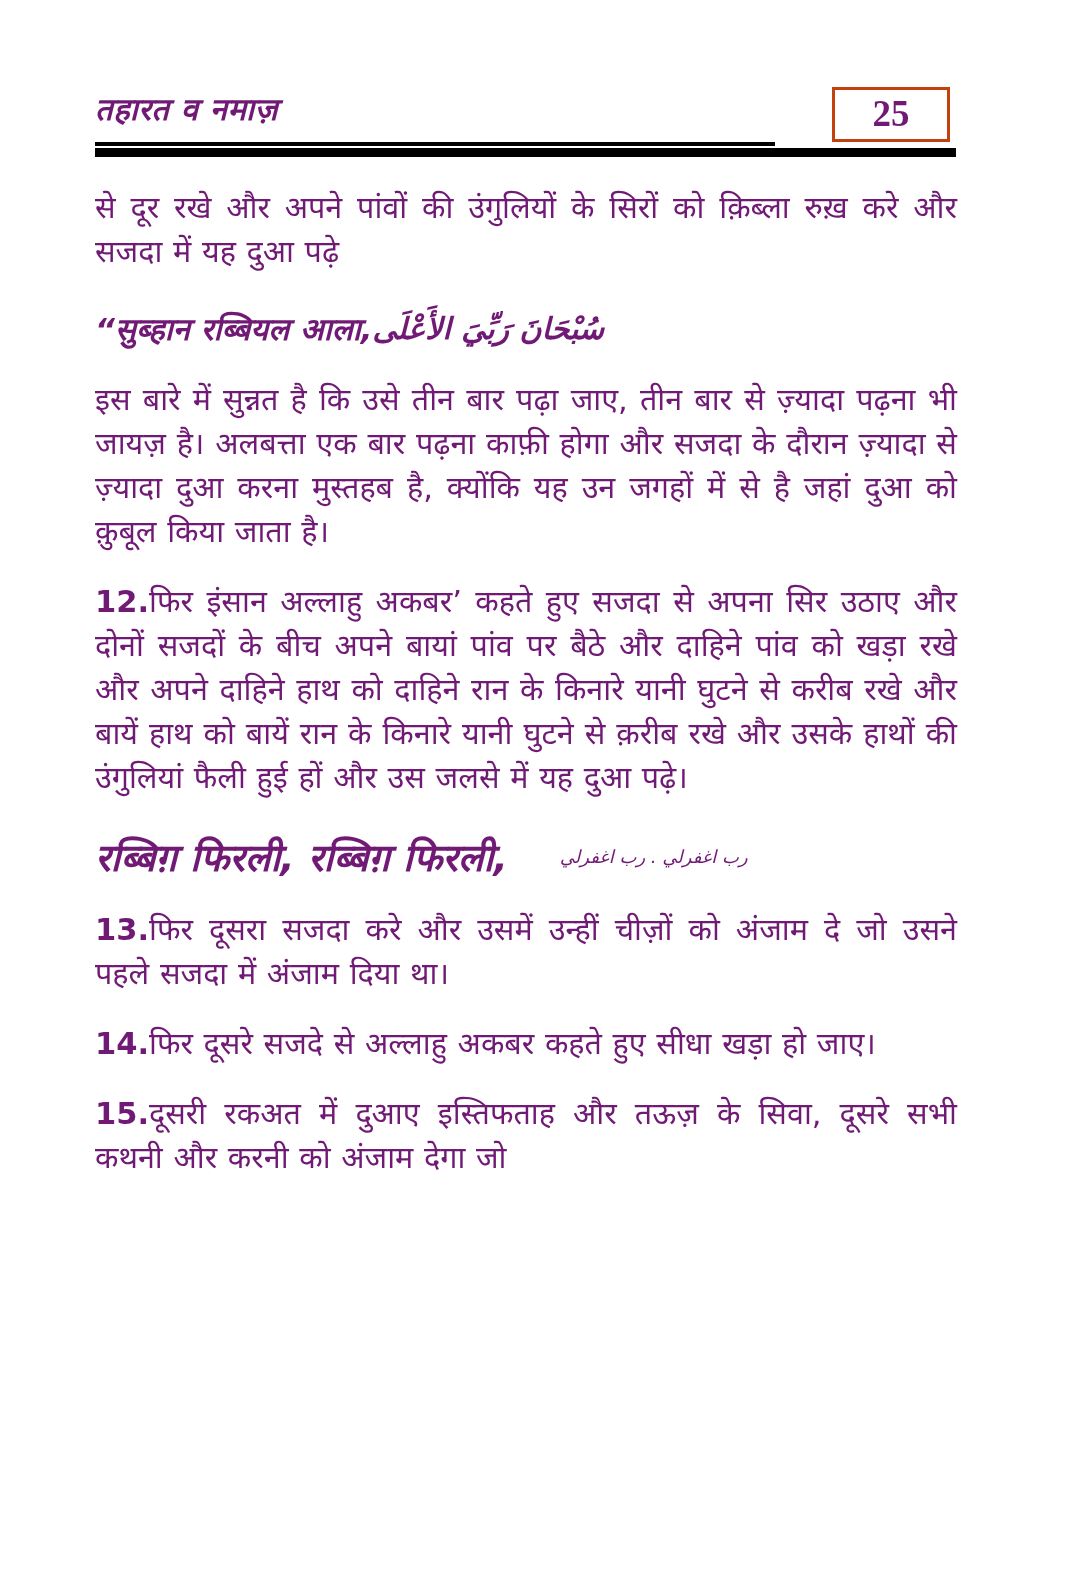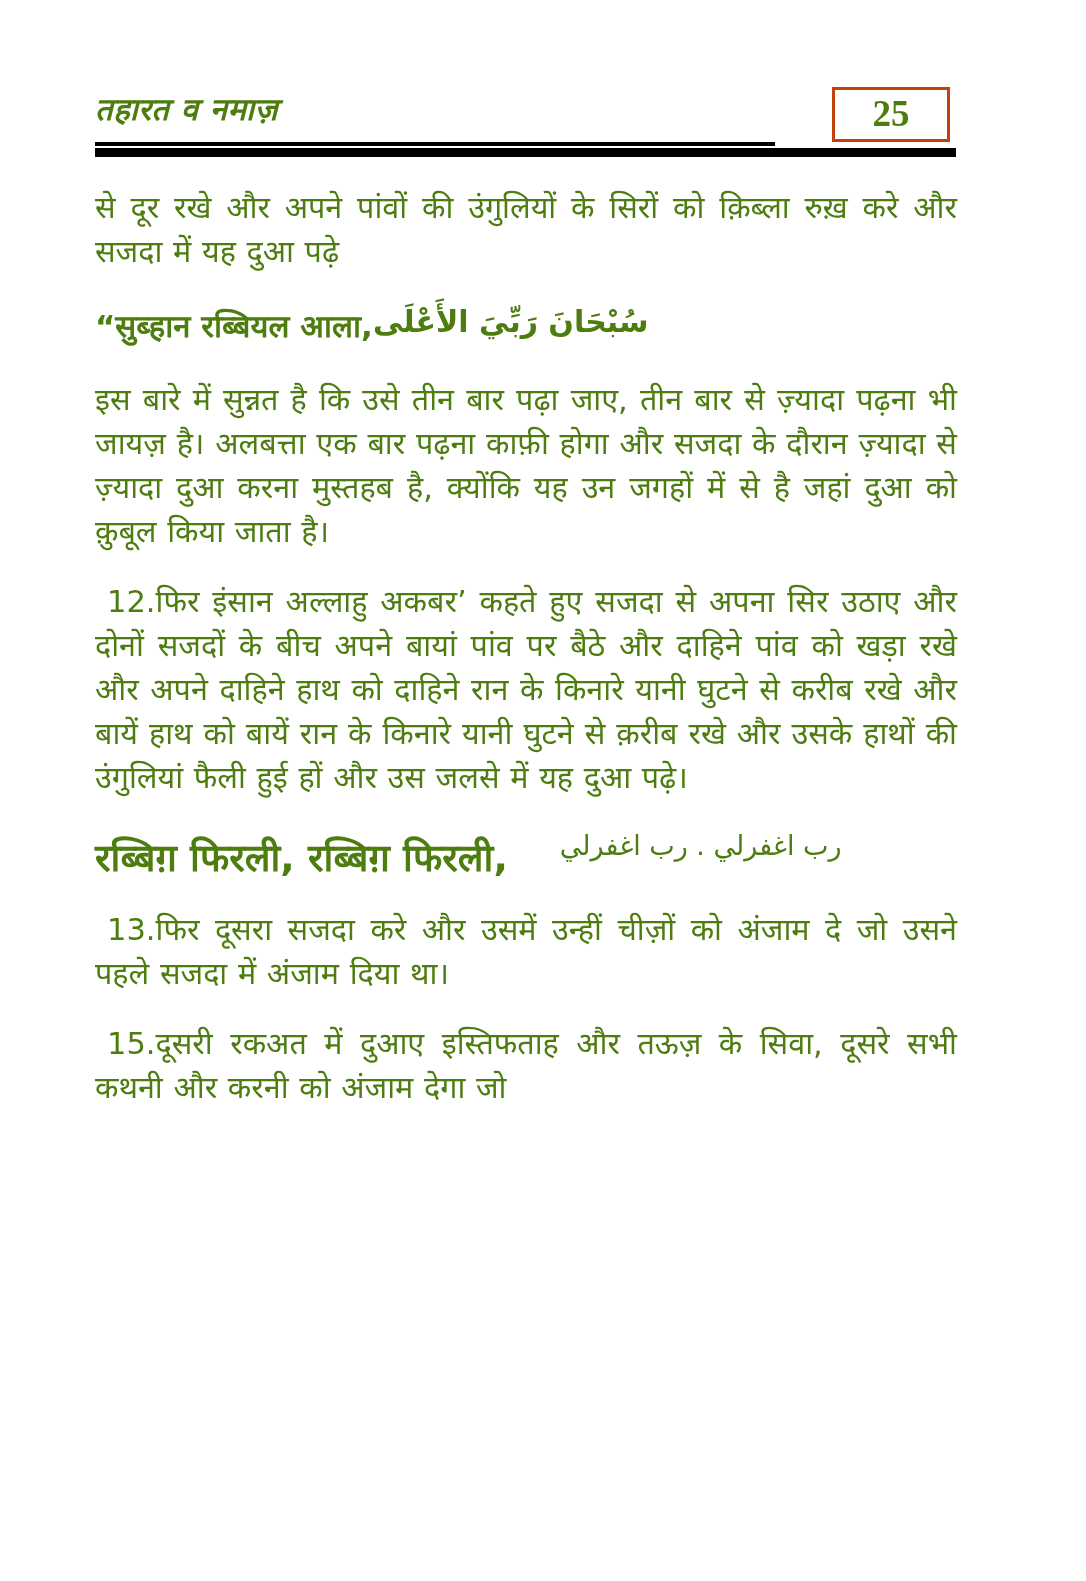--- a/index.html
+++ b/index.html
@@ -9,21 +9,21 @@
     background: #ffffff;
   }
 
   .page {
     position: relative;
     width: 1086px;
     height: 1392px;
     background: #ffffff;
     overflow: hidden;
     font-family: "Liberation Sans", "DejaVu Sans", sans-serif;
-    color: #4d7c0f;
+    color: #701a75;
     -webkit-font-smoothing: antialiased;
   }
 
   
   .header-zone {
     position: absolute;
     left: 95px;
     top: 92px;
     width: 860px;
     height: 72px;
@@ -95,23 +95,24 @@
     font-size: 30.5px;
     line-height: 44px;
     text-align: justify;
     text-align-last: left;
     margin: 14px 0 6px 0;
     word-spacing: 1px;
   }
 
   .dua-line {
     display: flex;
-    align-items: flex-start;
+    align-items: center;
     margin: 30px 0 26px 0;
     min-height: 48px;
+    font-style: italic;
   }
 
   .dua-latin {
     font-family: "DejaVu Sans", "Liberation Sans", sans-serif;
     font-size: 30px;
     font-weight: 700;
     white-space: nowrap;
   }
 
   .dua-arabic {
@@ -120,33 +121,33 @@
     direction: rtl;
     unicode-bidi: isolate;
     white-space: nowrap;
     font-weight: 600;
   }
 
   .dua-1 .dua-latin { font-size: 31px; }
   .dua-1 .dua-arabic { font-size: 30px; }
 
   .dua-2 .dua-latin { font-size: 38px; }
-  .dua-2 .dua-arabic { margin-left: 52px; font-size: 27px; font-weight: 400; }
+  .dua-2 .dua-arabic { margin-left: 52px; font-size: 18px; font-weight: 400; }
 
   .num-para {
     font-family: "DejaVu Sans", "Liberation Sans", sans-serif;
     font-size: 30.5px;
     line-height: 44px;
     text-align: justify;
     text-align-last: left;
     margin: 26px 0 0 0;
     word-spacing: 1px;
   }
 
-  .num-label { font-weight: 400; margin-left: 12px; }
+  .num-label { font-weight: 700; }
 </style>
 </head>
 <body>
 
 <div class="page">
 
   <div class="header-zone">
 
     <div class="header-title">तहारत व नमाज़</div>
 
@@ -175,19 +176,22 @@
 
     <div class="dua-line dua-2">
       <span class="dua-latin">रब्बिग़ फिरली, रब्बिग़ फिरली,</span>
       <span class="dua-arabic">رب اغفرلي  .  رب اغفرلي</span>
     </div>
 
     <p class="num-para">
       <span class="num-label">13.</span><span>फिर दूसरा सजदा करे और उसमें उन्हीं चीज़ों को अंजाम दे जो उसने पहले सजदा में अंजाम दिया था।</span>
     </p>
 
+    <p class="num-para">
+      <span class="num-label">14.</span><span>फिर दूसरे सजदे से अल्लाहु अकबर कहते हुए सीधा खड़ा हो जाए।</span>
+    </p>
 
     <p class="num-para">
       <span class="num-label">15.</span><span>दूसरी रकअत में दुआए इस्तिफताह और तऊज़ के सिवा, दूसरे सभी कथनी और करनी को अंजाम देगा जो</span>
     </p>
 
   </div>
 </div>
 
 </body></html>

